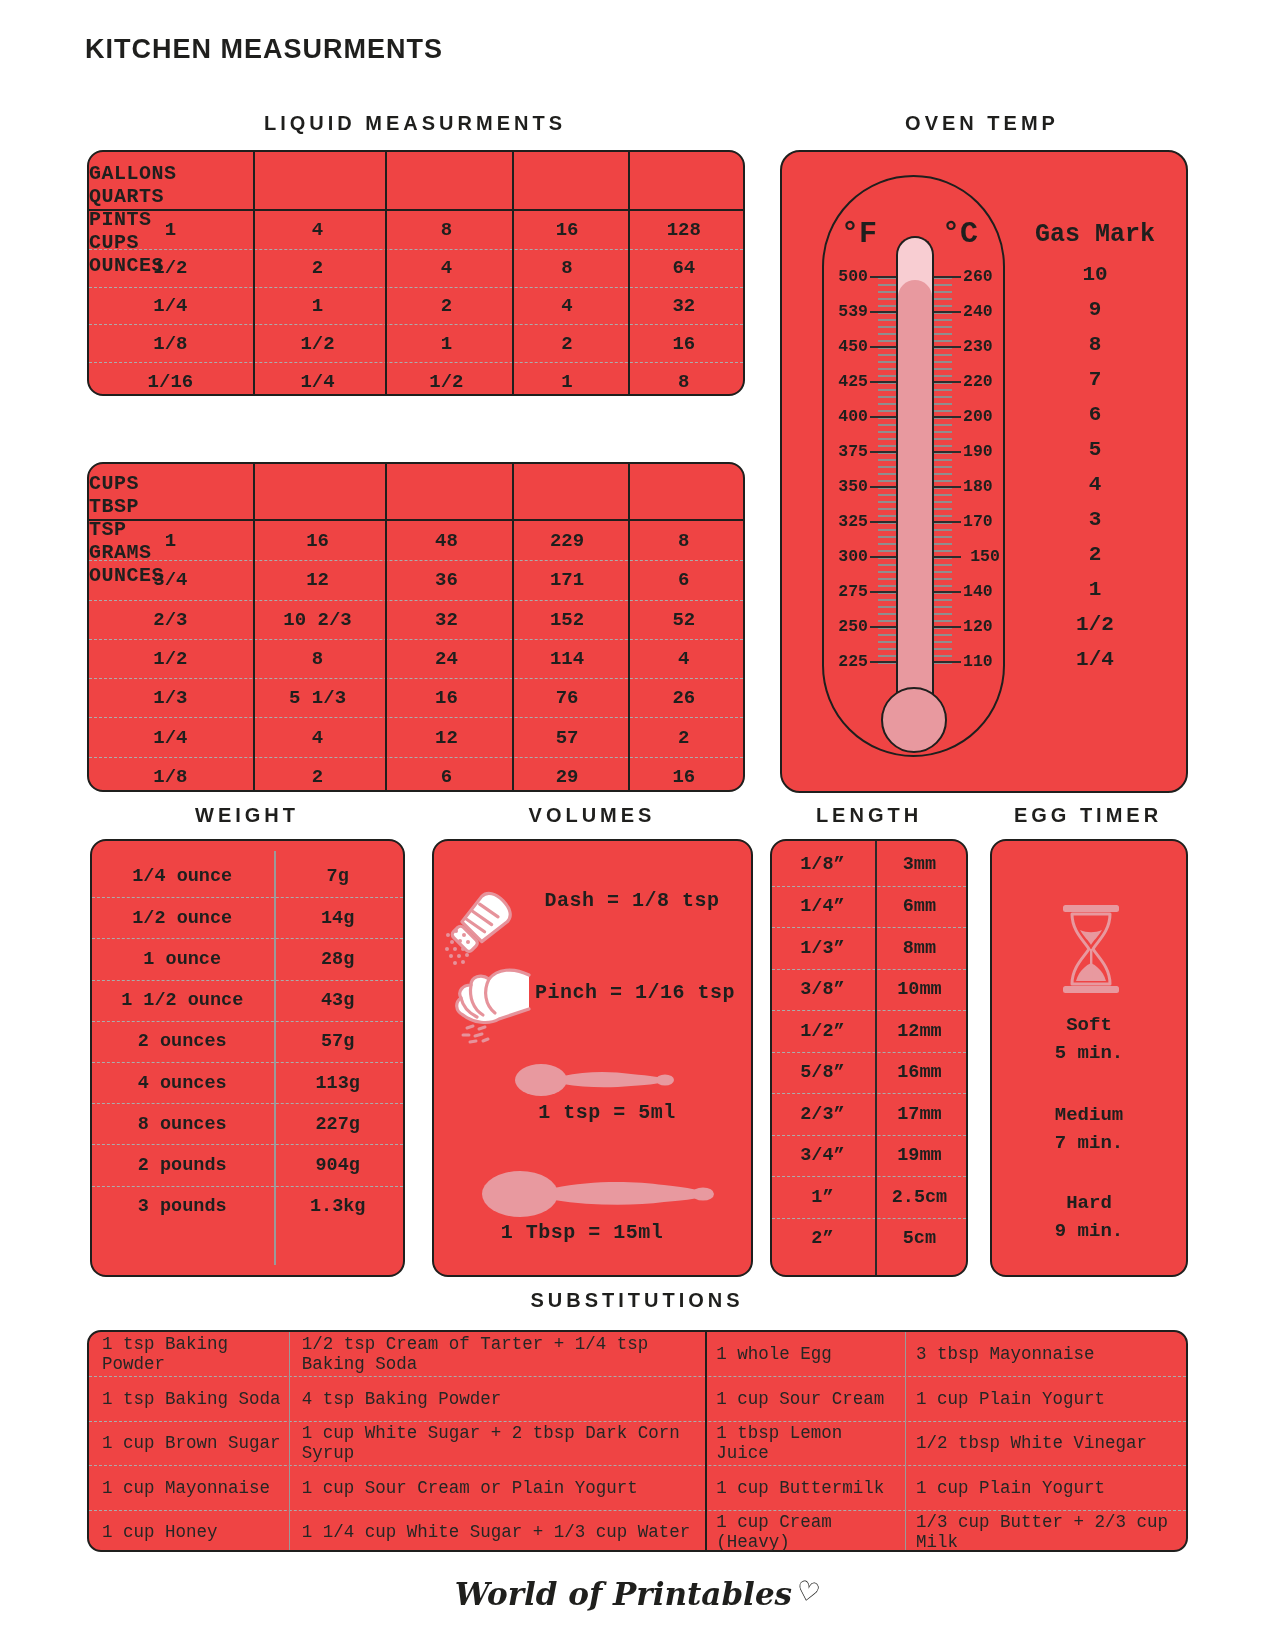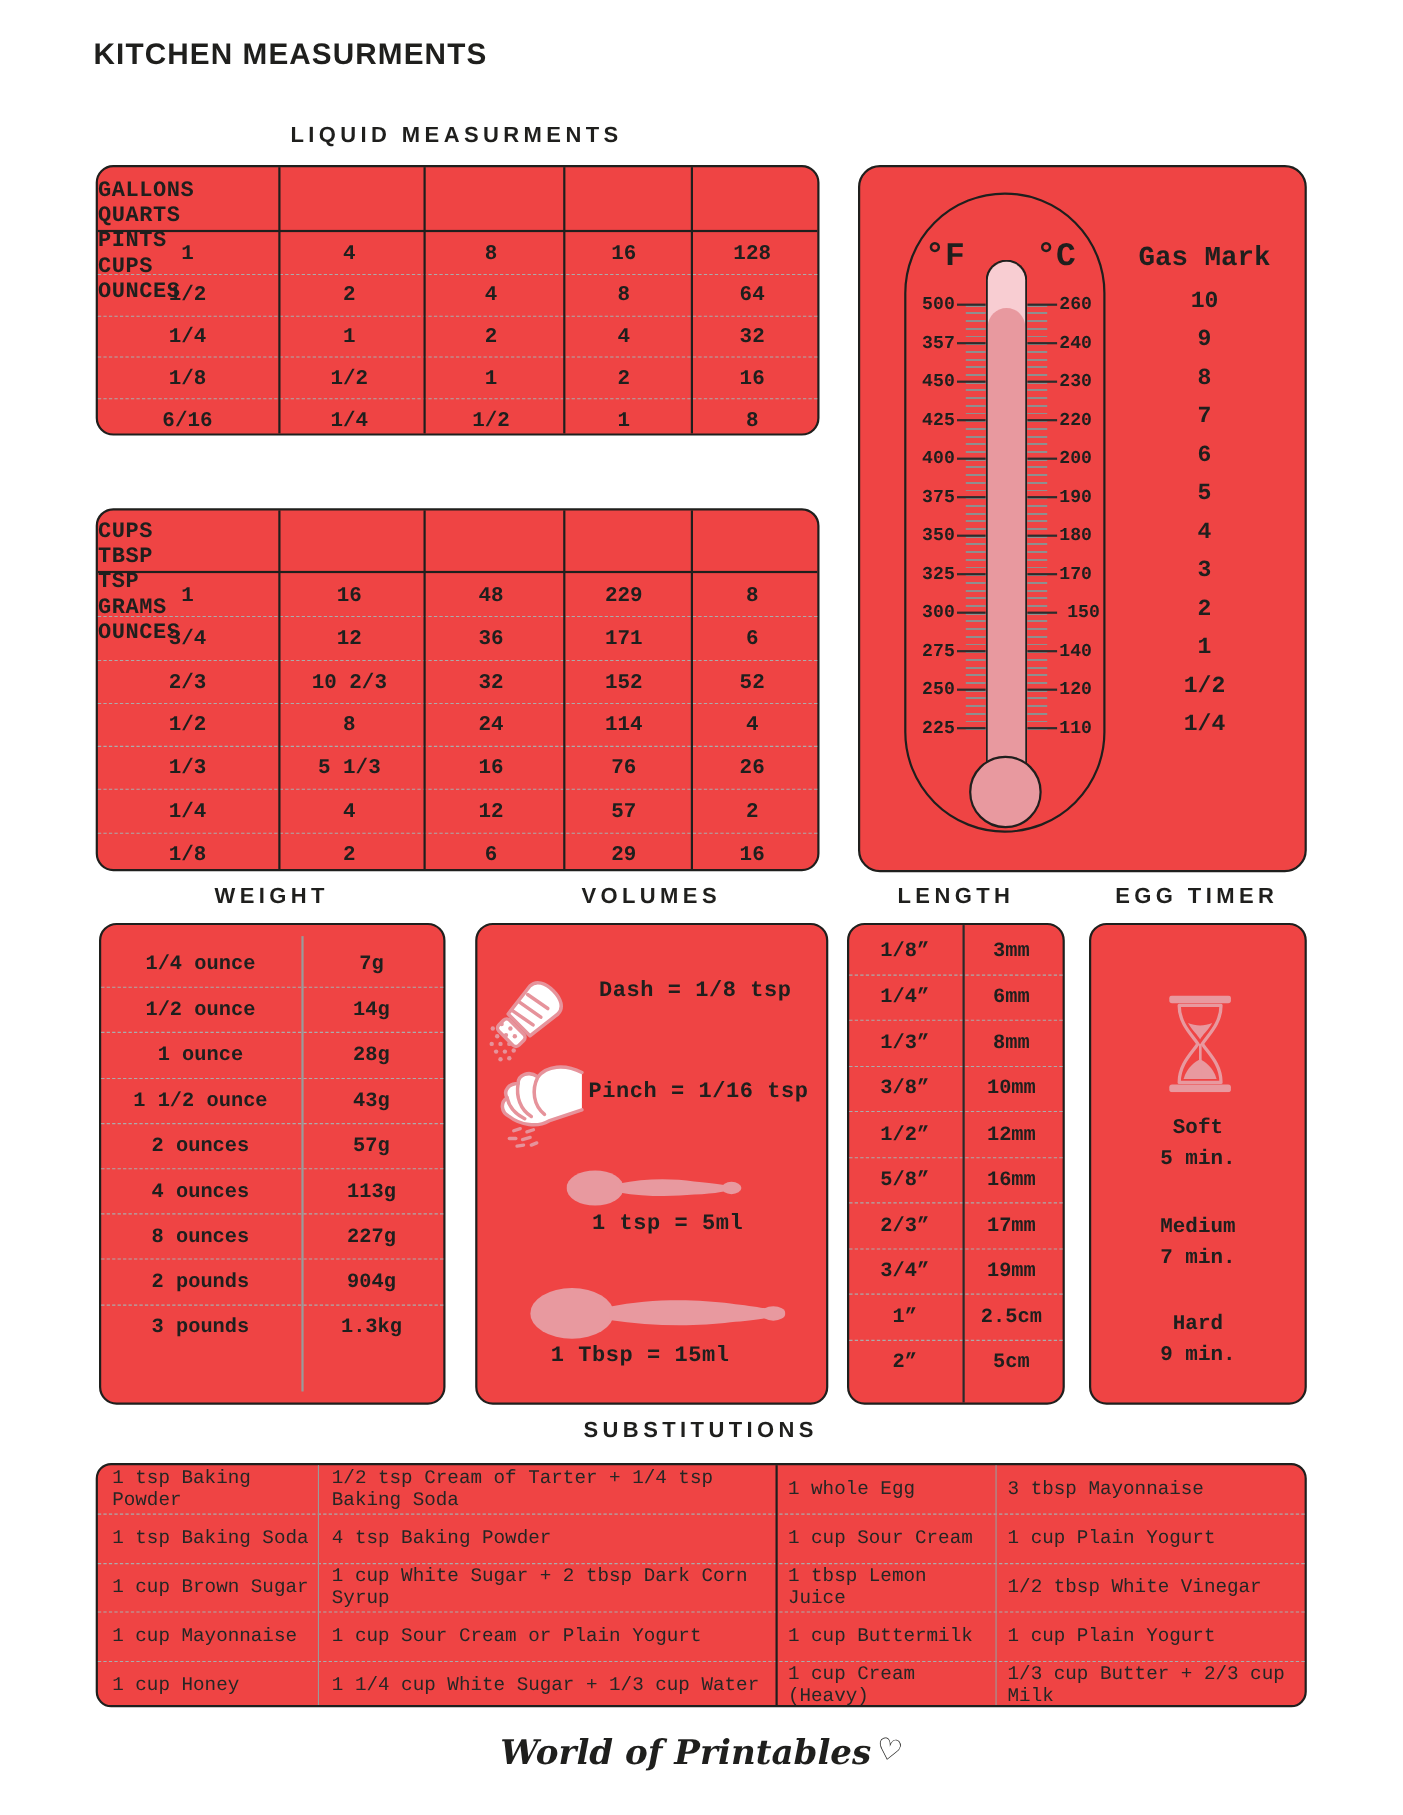--- a/index.html
+++ b/index.html
@@ -90,20 +90,21 @@
   .footer-heart{display:inline-block;transform:rotate(12deg);font-family:"DejaVu Sans",sans-serif;font-style:normal;font-size:27px;vertical-align:top;margin-left:4px;}
 </style>
 </head>
 <body>
 
 <div class="sheet" style="--ink: #1f1f1d; --pink: #e8999f; --pink-light: #f8cdd2; --dash: #ababab; --grayline: #8f8f8f;">
 
   <div class="page-title">KITCHEN MEASURMENTS</div>
 
   <div class="heading" style="left:165px;top:112px;width:500px;">LIQUID MEASURMENTS</div>
+  <div class="heading" style="left:782px;top:112px;width:400px;">OVEN TEMP</div>
   <div class="heading" style="left:97px;top:804px;width:300px;">WEIGHT</div>
   <div class="heading" style="left:442px;top:804px;width:300px;">VOLUMES</div>
   <div class="heading" style="left:719px;top:804px;width:300px;">LENGTH</div>
   <div class="heading" style="left:938px;top:804px;width:300px;">EGG TIMER</div>
   <div class="heading" style="left:387px;top:1289px;width:500px;">SUBSTITUTIONS</div>
 
   <div class="panel" id="liquid-table">
     <div class="thead head-sep" id="liquid-head">
         <div class="trow">
           <div class="cell" style="width: 24.9%;">GALLONS</div>
@@ -136,21 +137,21 @@
           <div class="cell" style="width: 18.1%;">32</div>
         </div>
         <div class="trow">
           <div class="cell" style="width: 24.9%;">1/8</div>
           <div class="cell" style="width: 20.1%;">1/2</div>
           <div class="cell" style="width: 19.3%;">1</div>
           <div class="cell" style="width: 17.6%;">2</div>
           <div class="cell" style="width: 18.1%;">16</div>
         </div>
         <div class="trow">
-          <div class="cell" style="width: 24.9%;">6/16</div>
+          <div class="cell" style="width: 24.9%;">1/16</div>
           <div class="cell" style="width: 20.1%;">1/4</div>
           <div class="cell" style="width: 19.3%;">1/2</div>
           <div class="cell" style="width: 17.6%;">1</div>
           <div class="cell" style="width: 18.1%;">8</div>
         </div>
       </div>
     <div id="liquid-vlines">
         <div class="vline" style="left: 164px;"></div>
         <div class="vline" style="left: 296px;"></div>
         <div class="vline" style="left: 423px;"></div>
@@ -235,21 +236,21 @@
       <div class="tick-strip" id="ticks-right"></div>
       <div id="tube">
           <div id="tube-fill"></div>
         </div>
       <div id="bulb"></div>
       <div id="scale-rows">
           <div class="scale-label f" style="top: 89px;">500</div>
           <div class="scale-dash f" style="top: 99px;"></div>
           <div class="scale-dash c" style="top: 99px;"></div>
           <div class="scale-label c" style="top: 89px;">260</div>
-          <div class="scale-label f" style="top: 124px;">357</div>
+          <div class="scale-label f" style="top: 124px;">539</div>
           <div class="scale-dash f" style="top: 134px;"></div>
           <div class="scale-dash c" style="top: 134px;"></div>
           <div class="scale-label c" style="top: 124px;">240</div>
           <div class="scale-label f" style="top: 159px;">450</div>
           <div class="scale-dash f" style="top: 169px;"></div>
           <div class="scale-dash c" style="top: 169px;"></div>
           <div class="scale-label c" style="top: 159px;">230</div>
           <div class="scale-label f" style="top: 194px;">425</div>
           <div class="scale-dash f" style="top: 204px;"></div>
           <div class="scale-dash c" style="top: 204px;"></div>

